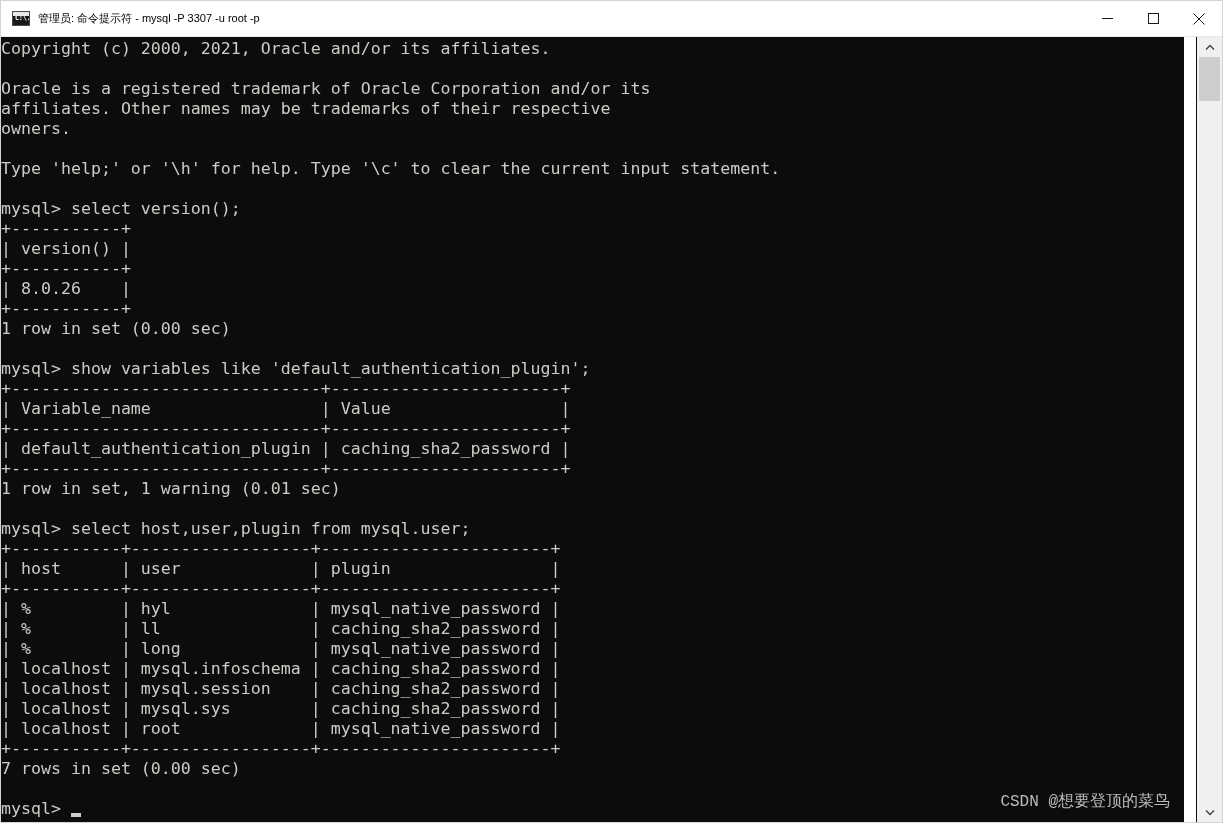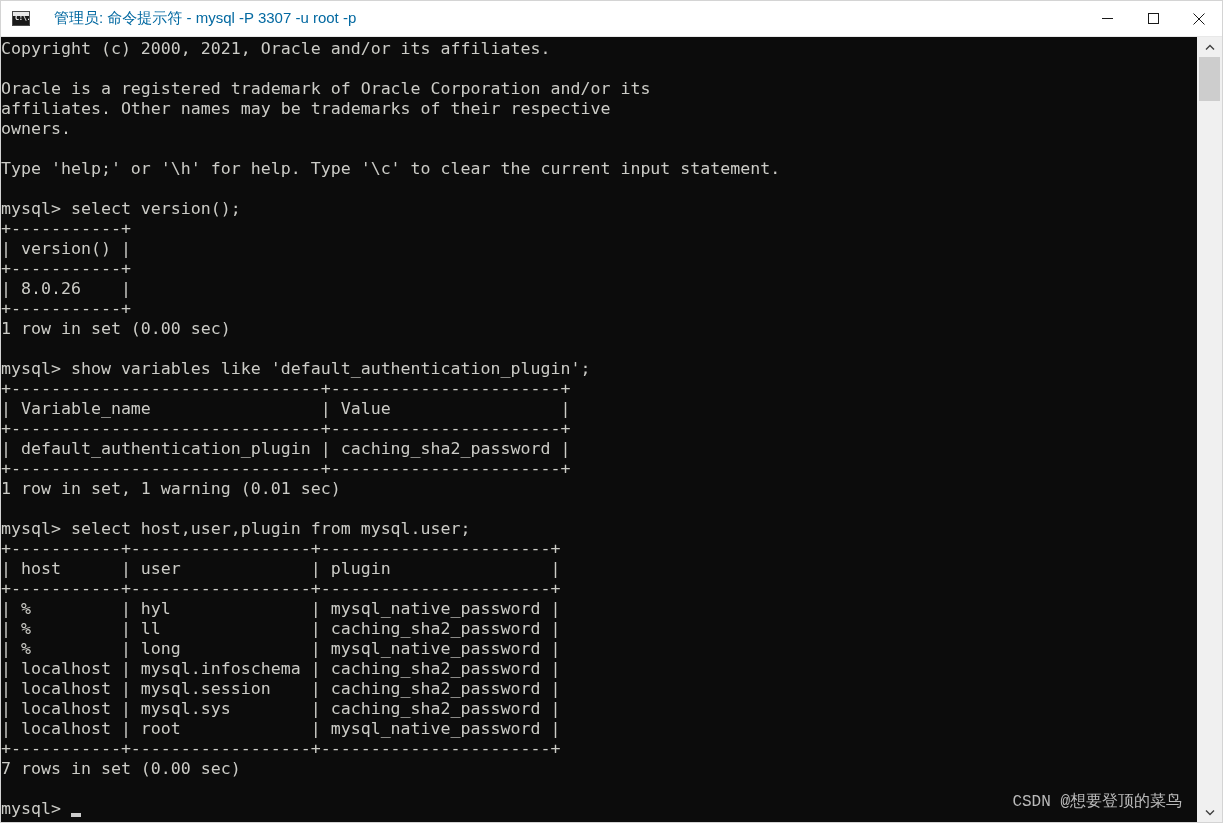--- a/index.html
+++ b/index.html
@@ -43,37 +43,37 @@
   }
   .cmd-icon .cmd-glyph {
     font-family:"DejaVu Sans Mono", monospace;
     font-size:7px; line-height:7px;
     color:#f2f2f2; font-weight:bold;
     padding:0 0 3px 2px;
     letter-spacing:-0.4px;
   }
 
   #title-text {
-    margin-left:24px;
-    font-size:15px;
-    color:#0369a1;
+    margin-left:8px;
+    font-size:11px;
+    color:#000000;
     white-space:nowrap;
     overflow:hidden; text-overflow:ellipsis;
   }
 
   #winctl { display:flex; height:36px; flex:0 0 auto; }
   .winbtn {
     width:46px; height:36px;
     display:flex; align-items:center; justify-content:center;
     cursor:default;
   }
   .winbtn svg { display:block; }
 
   
-  #body-row { flex:1 1 auto; display:flex; min-height:0; position:relative; }
+  #body-row { flex:1 1 auto; display:flex; min-height:0; position:relative;gap:12px; }
 
   #terminal {
     flex:1 1 auto;
     background:#0c0c0c;
     position:relative;
     overflow:hidden;
     padding:0;
   }
   #term-text {
     font-family:"DejaVu Sans Mono", monospace;

